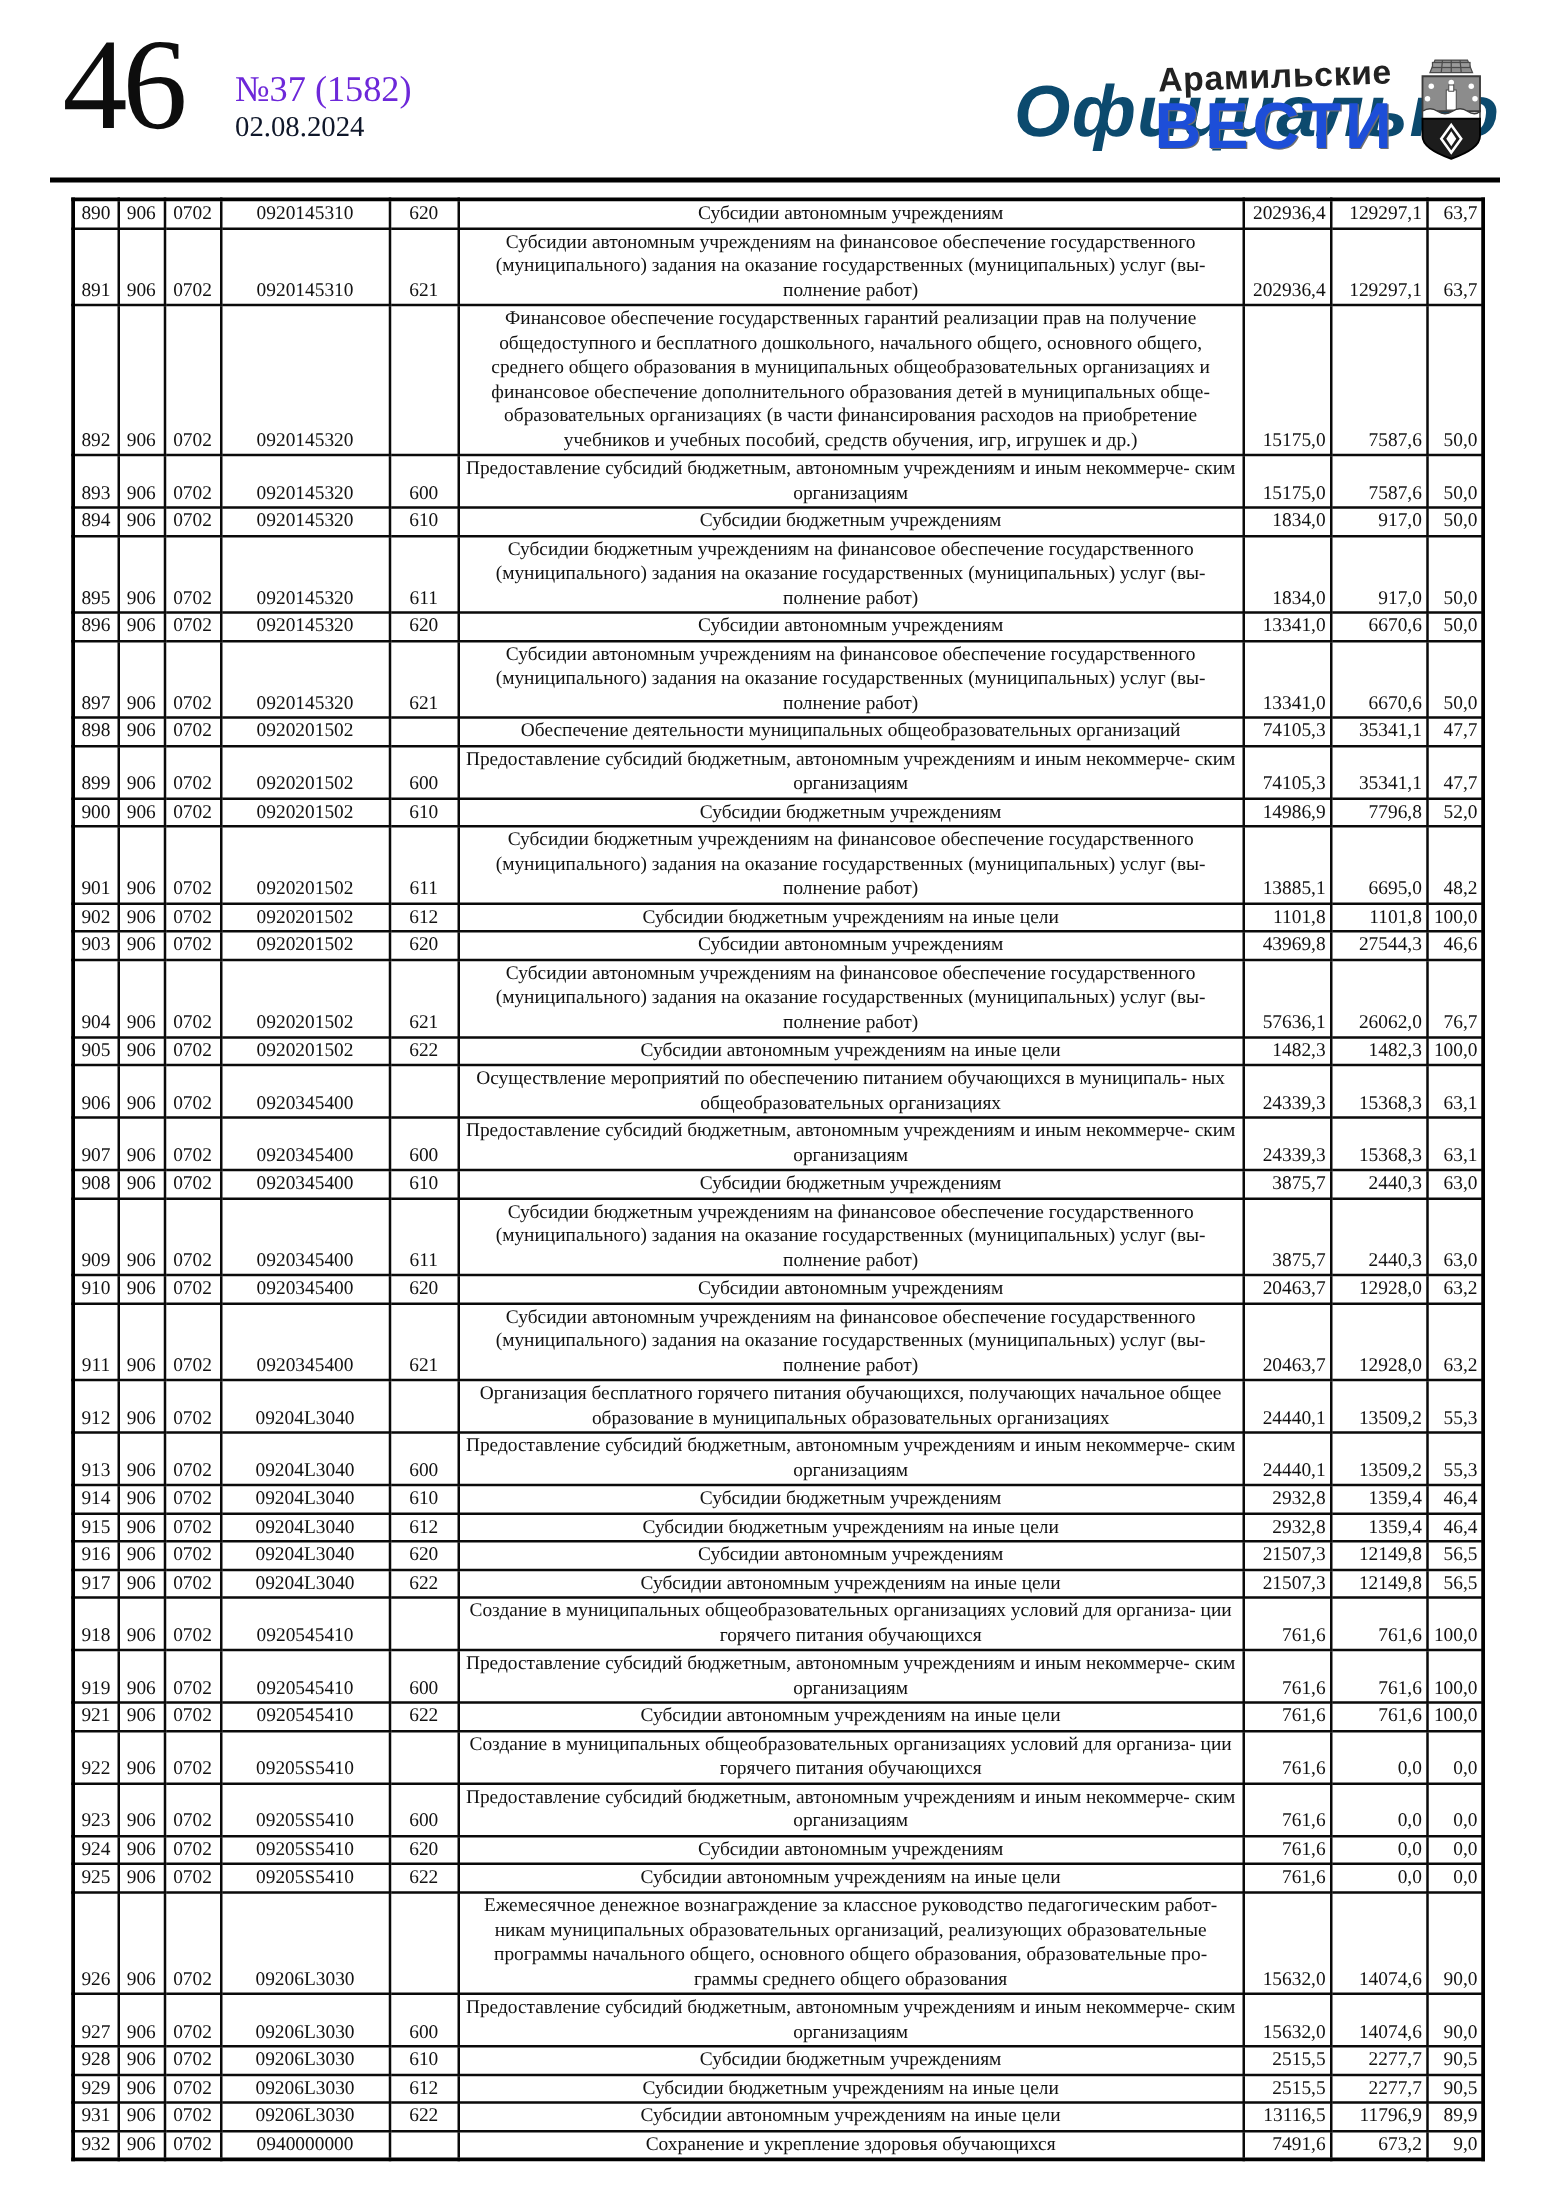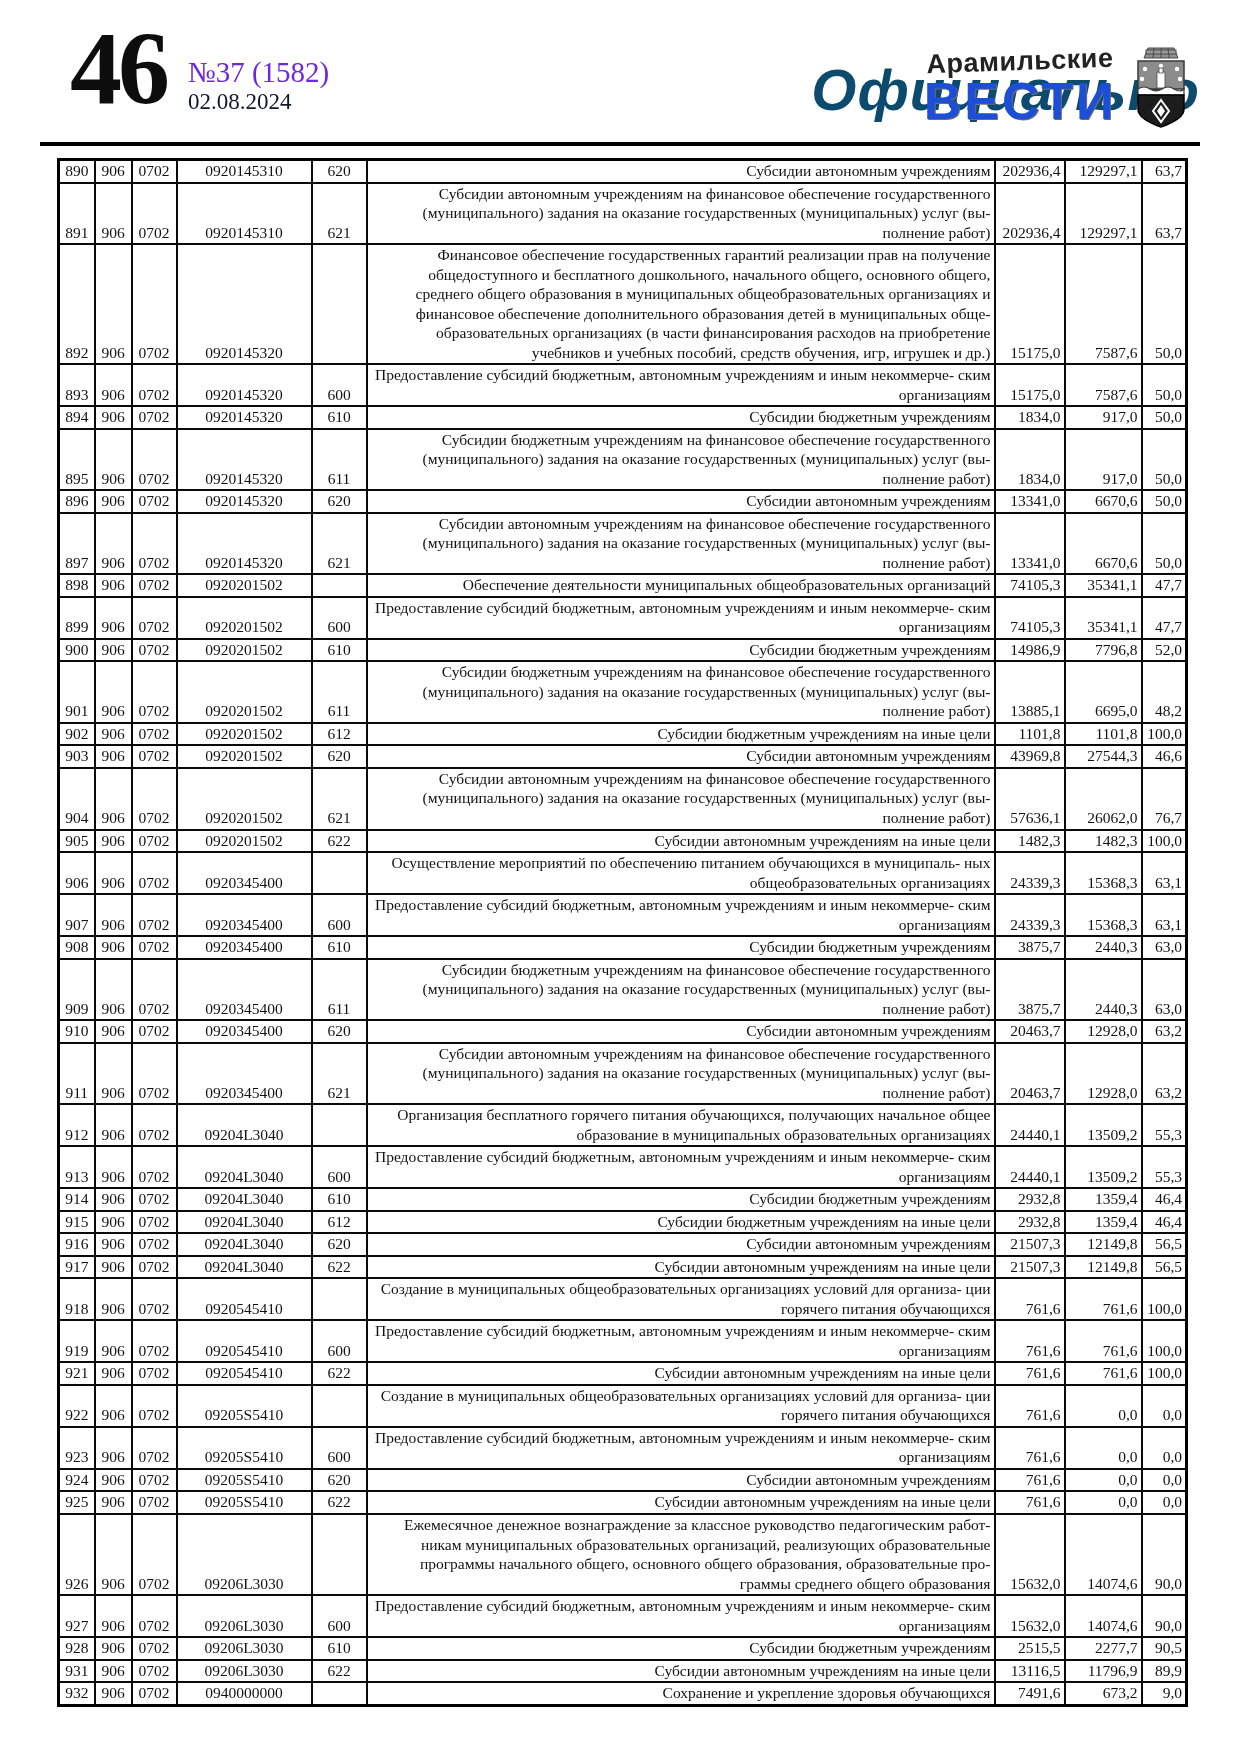--- a/index.html
+++ b/index.html
@@ -4,22 +4,22 @@
 <style>
   html,body{margin:0;padding:0;background:#ffffff;}
   body{
     width:1241px;height:1754px;position:relative;
     font-family:"Liberation Serif", serif;color:#151515;
     -webkit-font-smoothing:antialiased;
   }
   
   .masthead{position:absolute;left:40px;top:38px;width:1160px;height:96px;}
   .page-num{
-    position:absolute;left:30px;top:-22px;
-    font-size:104px;font-weight:700;letter-spacing:-4px;color:#0d0d0d;
+    position:absolute;left:10px;top:-22px;
+    font-size:104px;font-weight:400;letter-spacing:-4px;color:#0d0d0d;
     font-family:"Liberation Serif",serif;line-height:1;
   }
   .issue-block{position:absolute;left:148px;top:18px;line-height:1.15;}
   .issue-no{font-size:29px;color:#6d28d9;font-family:Liberation Serif, serif;}
   .issue-date{font-size:23px;color:#0f172a;font-family:"Liberation Serif",serif;}
   .section-title{
     position:absolute;left:0;right:0;top:18px;text-align:right;
     font-size:58px;font-style:italic;font-weight:600;color:#0c4a6e;
     font-family:Liberation Sans, sans-serif;letter-spacing:1px;
   }
@@ -42,21 +42,21 @@
   table.budget{
     border-collapse:collapse;width:1128px;table-layout:fixed;
     font-size:15.5px;line-height:1.26;color:#121212;
   }
   table.budget td{
     border:2px solid #0a0a0a;vertical-align:bottom;
     padding:0 3px 1px 3px;overflow:hidden;
   }
   table.budget{border:3px solid #000;}
   td.c0,td.c1,td.c2,td.c3,td.c4{text-align:center;}
-  td.c5{text-align:right;padding:0 6px 1px 6px;}
+  td.c5{text-align:center;padding:0 6px 1px 6px;}
   td.c6,td.c7,td.c8{text-align:right;padding-right:6px;}
 </style>
 </head>
 <body>
 
 <div class="masthead">
   <div class="page-num">46</div>
   <div class="issue-block">
     <div class="issue-no">№37 (1582)</div>
     <div class="issue-date">02.08.2024</div>
@@ -528,20 +528,31 @@
           <td class="c1">906</td>
           <td class="c2">0702</td>
           <td class="c3">09206L3030</td>
           <td class="c4">610</td>
           <td class="c5">Субсидии бюджетным учреждениям</td>
           <td class="c6">2515,5</td>
           <td class="c7">2277,7</td>
           <td class="c8">90,5</td>
         </tr>
         <tr>
+          <td class="c0">929</td>
+          <td class="c1">906</td>
+          <td class="c2">0702</td>
+          <td class="c3">09206L3030</td>
+          <td class="c4">612</td>
+          <td class="c5">Субсидии бюджетным учреждениям на иные цели</td>
+          <td class="c6">2515,5</td>
+          <td class="c7">2277,7</td>
+          <td class="c8">90,5</td>
+        </tr>
+        <tr>
           <td class="c0">931</td>
           <td class="c1">906</td>
           <td class="c2">0702</td>
           <td class="c3">09206L3030</td>
           <td class="c4">622</td>
           <td class="c5">Субсидии автономным учреждениям на иные цели</td>
           <td class="c6">13116,5</td>
           <td class="c7">11796,9</td>
           <td class="c8">89,9</td>
         </tr>

